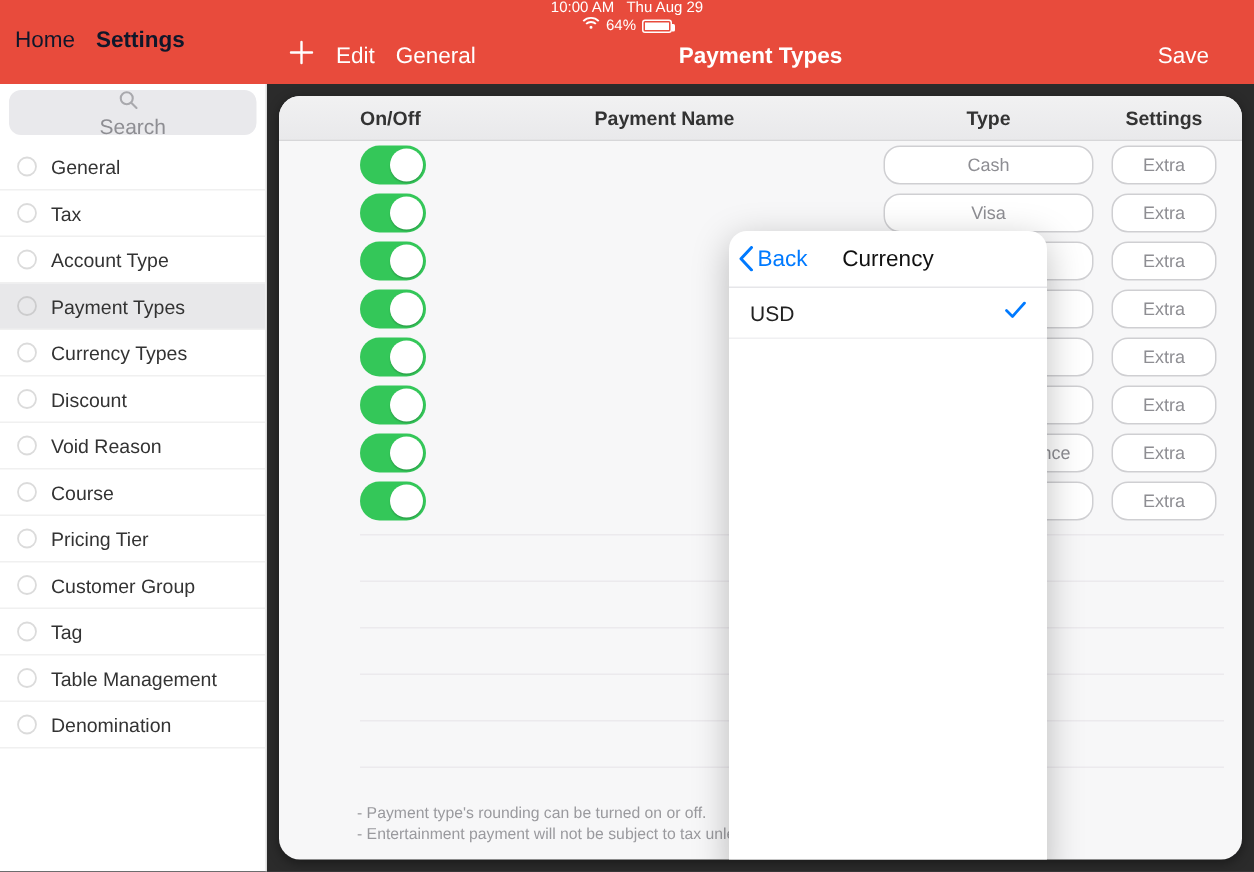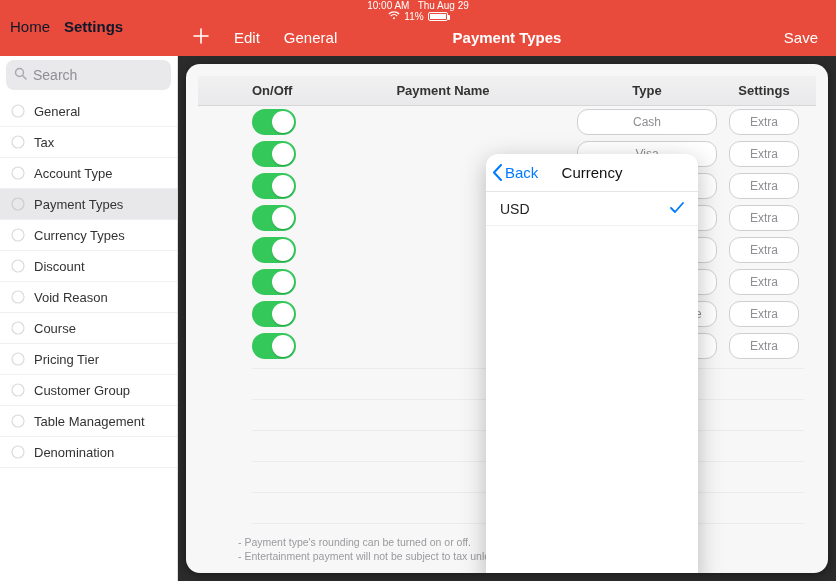--- a/index.html
+++ b/index.html
@@ -11,29 +11,29 @@
   .batt::after { content:""; position:absolute; right:-3px; top:2px; width:2px; height:5px; background:#fff; border-radius:0 1px 1px 0; }
   .batt .fill { position:absolute; left:1px; top:1px; bottom:1px; right:1px; background:#fff; }
 
   .navbar { height: 38px; background: #e84b3c; color: #0f172a; display: flex; align-items: flex-start; padding: 0 10px; font-size: 15px; }
   .navbar .nb-left { display:flex; gap: 14px; align-items:center; }
   .navbar .nb-left .title { font-weight:600; }
 
   .container { display:flex; height: calc(581px - 18px - 38px); }
 
   .sidebar { width: 178px; background:#fff; border-right:1px solid #ddd; display:flex; flex-direction:column; overflow:hidden; }
-  .search { margin:4px 6px 6px 6px; height:30px; background:#e9e9ec; border-radius:8px; display:flex; align-items:center; padding:0 8px; color:#8e8e93; font-size:14px; }
+  .search { margin:4px 6px 6px 6px; height:30px; background:#e9e9ec; border-radius:8px; display:flex; align-items:center; padding:0 8px; color:#8e8e93; font-size:14px;flex-direction:column; }
   .search .sicon { margin-right:6px; opacity:.7; }
   .menu { flex:1; overflow:hidden; }
   .mi { display:flex; align-items:center; height:31px; padding:0 10px; font-size:13px; color:#333; border-bottom:1px solid #f0f0f0; gap:8px; }
   .mi .micon { width:16px; height:16px; opacity:.35; flex-shrink:0; }
   .mi.active { background:#e8e8ea; }
 
   .content { flex:1; background:#2b2b2b; padding:8px; position:relative; }
-  .panel { width:100%; height:100%; border-radius:14px; background:#f7f7f8; box-shadow:0 2px 8px rgba(0,0,0,.4); position:relative; overflow:hidden; padding:12px; }
+  .panel { width:100%; height:100%; border-radius:14px; background:#f7f7f8; box-shadow:0 2px 8px rgba(0,0,0,.4); position:relative; overflow:hidden; padding:0; }
 
   .thead { display:flex; height:30px; align-items:center; background:linear-gradient(#f1f1f2,#e9e9eb); border-bottom:1px solid #d7d7d9; font-size:13px; font-weight:600; color:#333; padding-left:54px; }
   .thead .c-onoff { width:62px; }
   .thead .c-name { flex:1; text-align:center; }
   .thead .c-type { width:150px; text-align:center; }
   .thead .c-set { width:84px; text-align:center; margin-right:10px; }
 
   .rows { }
   .row { display:flex; align-items:center; height:32px; padding-left:54px; }
   .row .c-onoff { width:62px; }
@@ -52,40 +52,40 @@
   .footer { position:absolute; left:0; right:0; bottom:6px; padding:4px 18px 4px 52px; font-size:10.5px; color:#9a9a9e; line-height:1.35; }
 
   .popover { position:absolute; left:300px; top:90px; width:212px; height:435px; background:#fff; border-radius:12px; box-shadow:0 6px 24px rgba(0,0,0,.25); overflow:hidden; }
   .popover .phead { height:38px; border-bottom:1px solid #e6e6e9; display:flex; align-items:center; position:relative; }
   .popover .back { color:#007aff; font-size:15px; display:flex; align-items:center; gap:2px; padding-left:6px; }
   .popover .ptitle { position:absolute; left:50%; transform:translateX(-50%); font-size:15px; font-weight:400; color:#111; }
   .popover .pitem { height:34px; display:flex; align-items:center; padding:0 14px; font-size:14px; color:#222; justify-content:space-between; border-bottom:1px solid #f0f0f2; }
   .popover .check { color:#007aff; font-size:16px; }
 
   .secondnav { position:absolute; left:178px; right:0; top:18px; height:38px; display:flex; align-items:center; color:#fff; font-size:15px; z-index:5; }
-  .secondnav .sn-left { display:flex; gap:24px; padding-left:14px; align-items:center; }
+  .secondnav .sn-left { display:flex; gap:14px; padding-left:14px; align-items:center; }
   .secondnav .sn-center { position:absolute; left:50%; transform:translateX(-50%); font-weight:600; }
-  .secondnav .sn-right { margin-left:auto; padding-right:18px; }
+  .secondnav .sn-right { margin-left:auto; padding-right:30px; }
 
 </style>
 </head>
 <body>
 
 <div class="statusbar">
   <div>
     <span>10:00 AM</span>&nbsp;&nbsp;
     <span>Thu Aug 29</span>
   </div>
   <div class="sb-right">
     <span>
       <svg width="12" height="9" viewBox="0 0 12 9">
           <path d="M6 8.2a1 1 0 100-2 1 1 0 000 2zM3.2 5.4a4 4 0 015.6 0l.9-.9a5.3 5.3 0 00-7.4 0l.9.9zM1.3 3.5a6.7 6.7 0 019.4 0l.9-.9a8 8 0 00-11.2 0l.9.9z" fill="#fff"></path>
         </svg>
     </span>
-    <span>11%</span>
+    <span>64%</span>
     <span class="batt">
         <span class="fill"></span>
       </span>
   </div>
 </div>
 
 <div class="navbar">
   <div class="nb-left">
     <span>Home</span>
     <span class="title">Settings</span>
@@ -176,20 +176,26 @@
         <div class="mi">
           <span class="micon"><svg width="16" height="16" viewBox="0 0 16 16">
               <circle cx="8" cy="8" r="6" stroke="#999" stroke-width="1.2" fill="none"></circle>
             </svg></span>
           <span>Customer Group</span>
         </div>
         <div class="mi">
           <span class="micon"><svg width="16" height="16" viewBox="0 0 16 16">
               <circle cx="8" cy="8" r="6" stroke="#999" stroke-width="1.2" fill="none"></circle>
             </svg></span>
+          <span>Tag</span>
+        </div>
+        <div class="mi">
+          <span class="micon"><svg width="16" height="16" viewBox="0 0 16 16">
+              <circle cx="8" cy="8" r="6" stroke="#999" stroke-width="1.2" fill="none"></circle>
+            </svg></span>
           <span>Table Management</span>
         </div>
         <div class="mi">
           <span class="micon"><svg width="16" height="16" viewBox="0 0 16 16">
               <circle cx="8" cy="8" r="6" stroke="#999" stroke-width="1.2" fill="none"></circle>
             </svg></span>
           <span>Denomination</span>
         </div>
       </div>
   </div>

